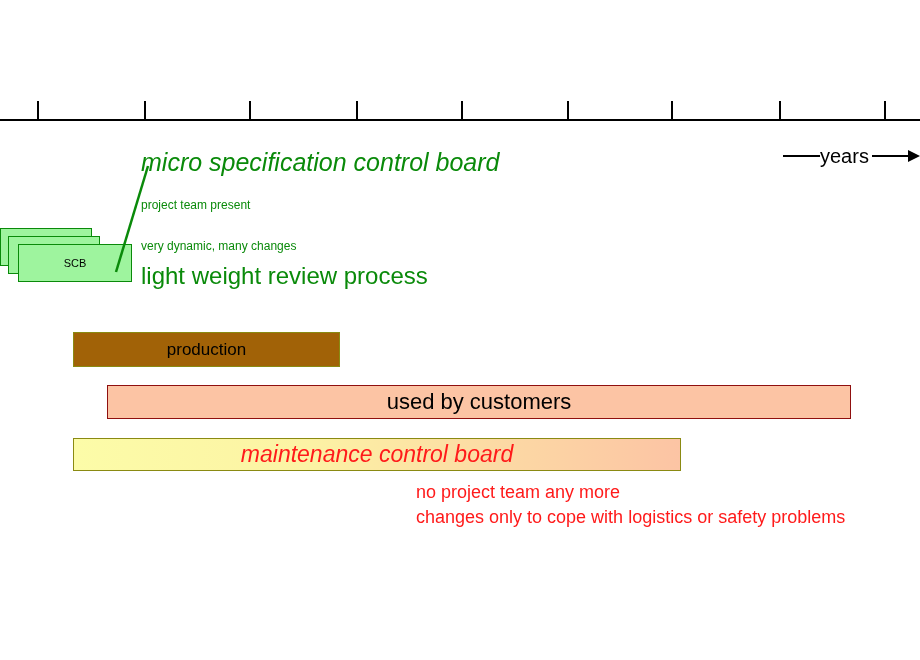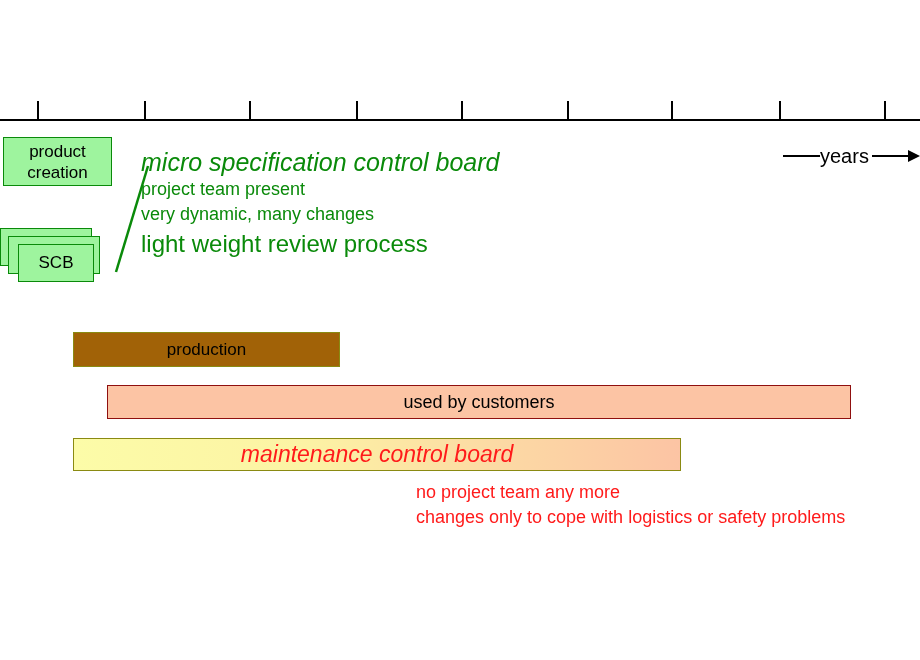--- a/index.html
+++ b/index.html
@@ -77,23 +77,23 @@
     border: 1.5px solid #0a8a0a;
     box-sizing: border-box;
     width: 92px;
     height: 38px;
   }
   #scb-back   { left: 0px;  top: 228px; }
   #scb-mid    { left: 8px;  top: 236px; }
   #scb-front  {
     left: 18px;
     top: 244px;
-    width: 76px;
+    width: 114px;
     height: 38px;
-    font-size: 17px;
+    font-size: 11px;
     line-height: 36px;
   }
 
   .connector-svg {
     position: absolute;
     left: 100px;
     top: 160px;
     width: 60px;
     height: 125px;
   }
@@ -105,23 +105,24 @@
     top: 147px;
     color: #0a8a0a;
   }
   .g-head {
     font-size: 25px;
     font-style: italic;
     line-height: 30px;
     white-space: nowrap;
   }
   .g-line {
-    font-size: 18px;
+    font-size: 12px;
     line-height: 25px;
     white-space: nowrap;
+    margin-top: 16px;
   }
   .g-foot {
     font-size: 24px;
     line-height: 32px;
     white-space: nowrap;
     margin-top: 1px;
   }
 
   
   .bar {
@@ -143,21 +144,21 @@
     color: #000000;
   }
 
   #customers-bar {
     left: 107px;
     top: 385px;
     width: 744px;
     height: 34px;
     background: #fcc4a4;
     border: 1.5px solid #8f0f0f;
-    font-size: 18px;
+    font-size: 22px;
     color: #000000;
   }
 
   #maintenance-bar {
     left: 73px;
     top: 438px;
     width: 608px;
     height: 33px;
     background: linear-gradient(to right, #fcfca8 0%, #fcf3a4 38%, #fcd8a4 72%, #fcc4a4 100%);
     border: 1.5px solid #8a8a12;
@@ -203,24 +204,20 @@
     </g>
   </svg>
 
   <svg class="years-svg" viewBox="0 0 140 34" xmlns="http://www.w3.org/2000/svg">
     <line x1="3" y1="16" x2="40" y2="16" stroke="#000000" stroke-width="1.8"></line>
     <line x1="92" y1="16" x2="128" y2="16" stroke="#000000" stroke-width="1.8"></line>
     <polygon points="128,10 140,16 128,22" fill="#000000"></polygon>
   </svg>
   <div class="years-label">years</div>
 
-  <div class="gbox" id="product-creation-box">
-    <div>product</div>
-    <div>creation</div>
-  </div>
 
   <div class="scb-shadow" id="scb-back"></div>
   <div class="scb-shadow" id="scb-mid"></div>
   <div class="gbox" id="scb-front">
     <span>SCB</span>
   </div>
 
   <svg class="connector-svg" viewBox="0 0 60 125" xmlns="http://www.w3.org/2000/svg">
     <line x1="16" y1="112" x2="48" y2="6" stroke="#0a8a0a" stroke-width="2.5"></line>
   </svg>

